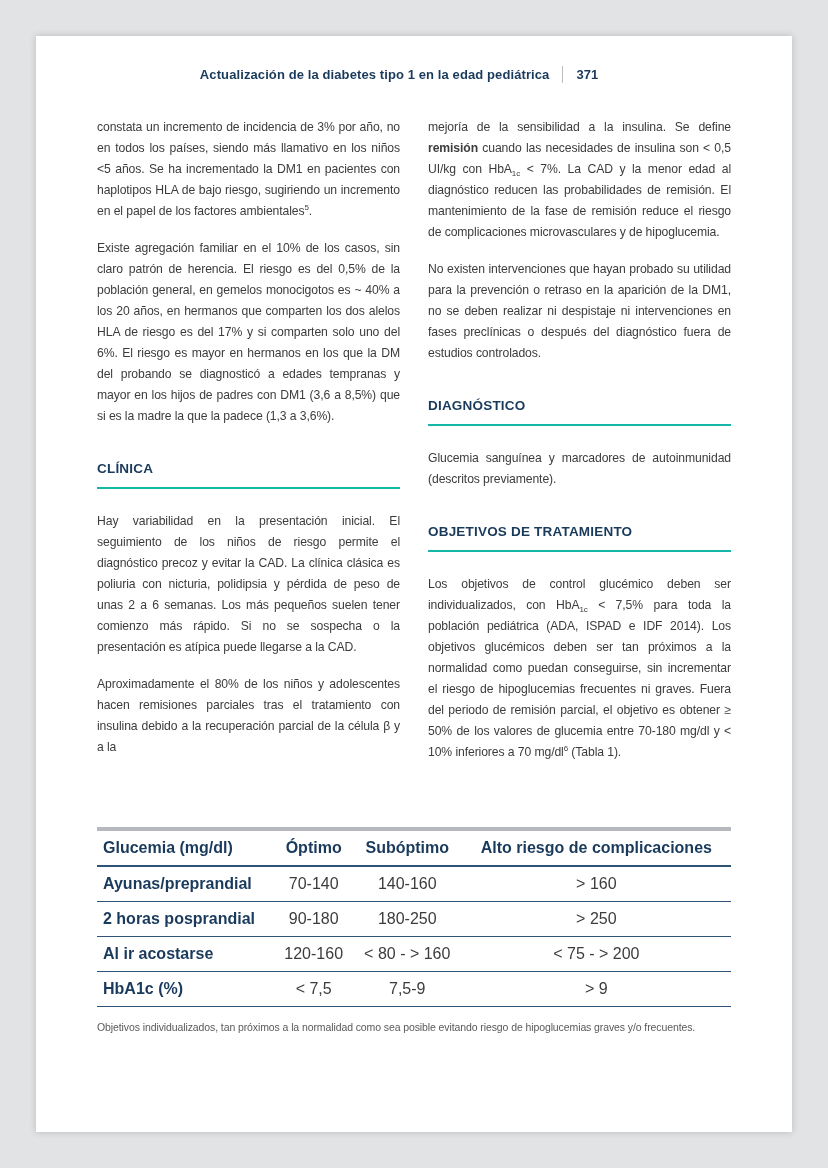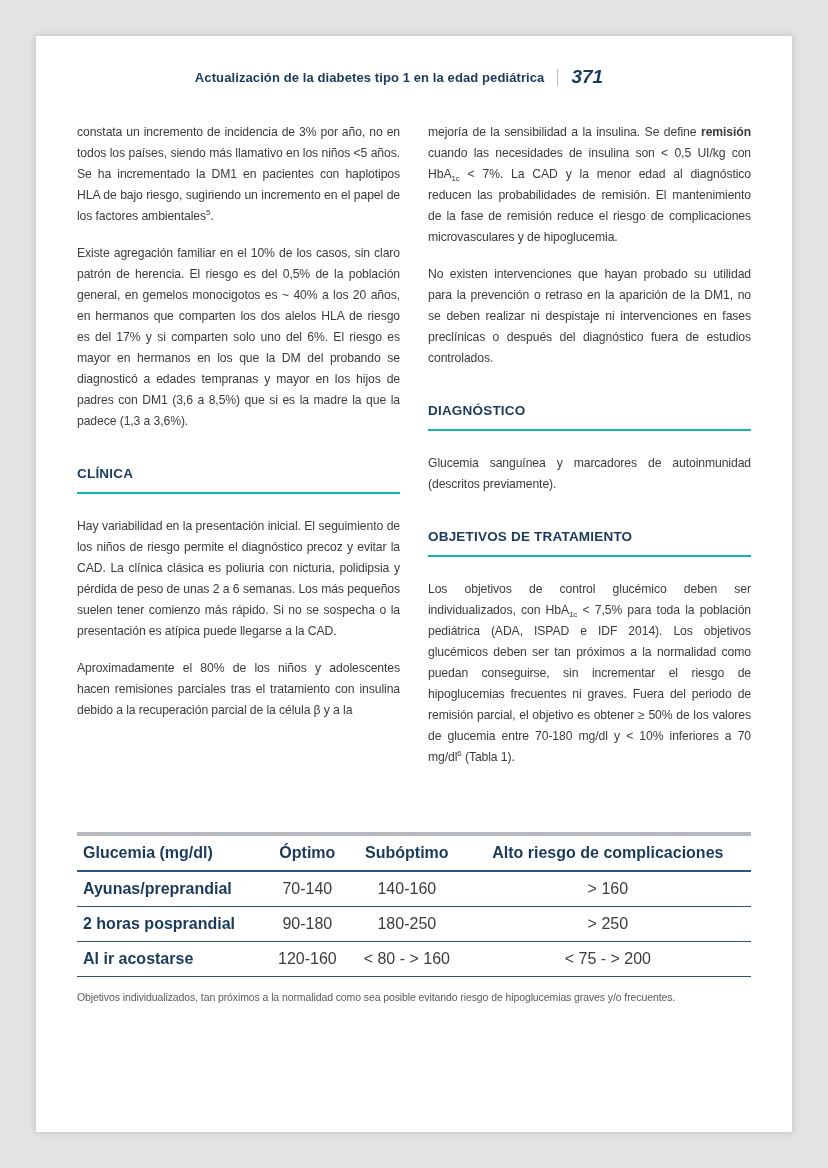--- a/index.html
+++ b/index.html
@@ -31,25 +31,24 @@
   }
   .header-sep {
     width: 1px; height: 17px;
     background: #b9bcc0;
     margin: 0 13px;
     display: inline-block;
   }
   .header-page-number {
     color: var(--heading-navy, #1a3a5c);
     font-weight: bold;
-    font-size: 19px;
-    font-style: italic;
+    font-size: 13px;
   }
   
-  .content { padding: 0 41px; }
+  .content { padding: 0 61px; }
   .columns { display: flex; gap: 28px; margin-top: 34px; }
   .col { flex: 1; min-width: 0; }
   .body-paragraph {
     font-size: 12.2px;
     line-height: 21px;
     color: var(--body-text, #3c3c3c);
     text-align: justify;
     letter-spacing: -0.1px;
     margin-bottom: 16px;
   }
@@ -159,20 +158,26 @@
               <td>90-180</td>
               <td>180-250</td>
               <td>&gt; 250</td>
             </tr>
             <tr>
               <th class="first-col">Al ir acostarse</th>
               <td>120-160</td>
               <td>&lt; 80 - &gt; 160</td>
               <td>&lt; 75 - &gt; 200</td>
             </tr>
+            <tr>
+              <th class="first-col">HbA1c (%)</th>
+              <td>&lt; 7,5</td>
+              <td>7,5-9</td>
+              <td>&gt; 9</td>
+            </tr>
           </tbody>
       </table>
 
       <p class="table-footnote">Objetivos individualizados, tan próximos a la normalidad como sea posible evitando riesgo de hipoglucemias graves y/o frecuentes.</p>
     </section>
 
   </main>
 </div>
 
 </body></html>

